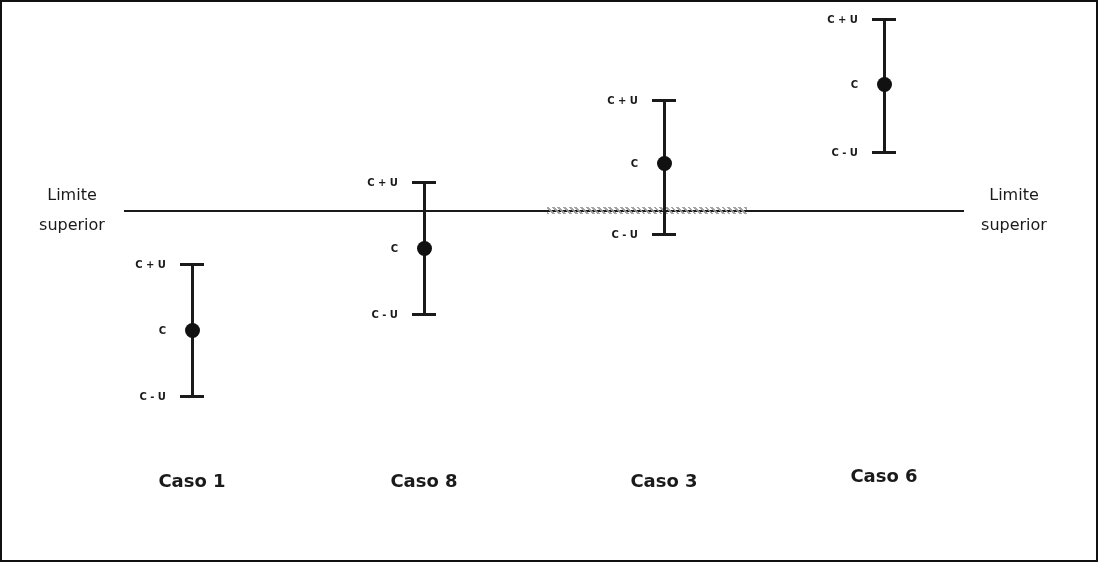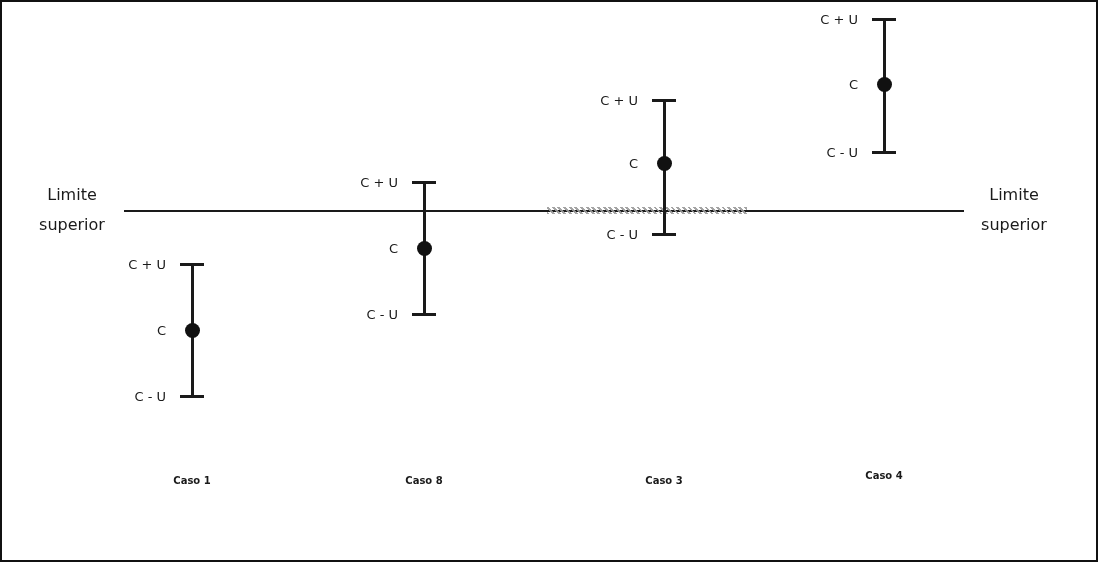--- a/index.html
+++ b/index.html
@@ -22,25 +22,25 @@
     opacity:.9;
   }
   .limit-label{
     position:absolute;width:96px;text-align:center;
     font-size:16px;line-height:1.85;font-weight:400;
   }
   .case-stem{position:absolute;width:3px;background:#1a1a1a;}
   .case-cap{position:absolute;width:24px;height:3px;background:#1a1a1a;}
   .case-dot{position:absolute;width:15px;height:15px;border-radius:50%;background:#111111;}
   .bar-label{
-    position:absolute;font-size:13px;white-space:nowrap;
-    transform:translate(-100%,-50%);font-weight:400;
+    position:absolute;font-size:10px;white-space:nowrap;
+    transform:translate(-100%,-50%);font-weight:700;
   }
   .case-name{
-    position:absolute;font-size:10px;white-space:nowrap;
+    position:absolute;font-size:18px;white-space:nowrap;
     transform:translate(-50%,-50%);font-weight:600;
   }
 </style>
 </head>
 <body>
 
 <div class="canvas">
 
   <div class="limit-line" style="left: 122px; top: 208px; width: 840px;"></div>
   <div class="limit-hatch" style="left: 545px; top: 205px; width: 200px;"></div>
@@ -80,16 +80,16 @@
       <div class="bar-label" style="left: 636px; top: 161px;">C</div>
       <div class="bar-label" style="left: 636px; top: 232px;">C - U</div>
       <div class="case-name" style="left: 662px; top: 478px;">Caso 3</div>
       <div class="case-stem" style="left: 880.5px; top: 17px; height: 133px;"></div>
       <div class="case-cap" style="left: 870px; top: 15.5px;"></div>
       <div class="case-cap" style="left: 870px; top: 148.5px;"></div>
       <div class="case-dot" style="left: 874.5px; top: 74.5px;"></div>
       <div class="bar-label" style="left: 856px; top: 17px;">C + U</div>
       <div class="bar-label" style="left: 856px; top: 82px;">C</div>
       <div class="bar-label" style="left: 856px; top: 150px;">C - U</div>
-      <div class="case-name" style="left: 882px; top: 473px;">Caso 4</div>
+      <div class="case-name" style="left: 882px; top: 473px;">Caso 6</div>
     </div>
 
 </div>
 
 </body></html>

